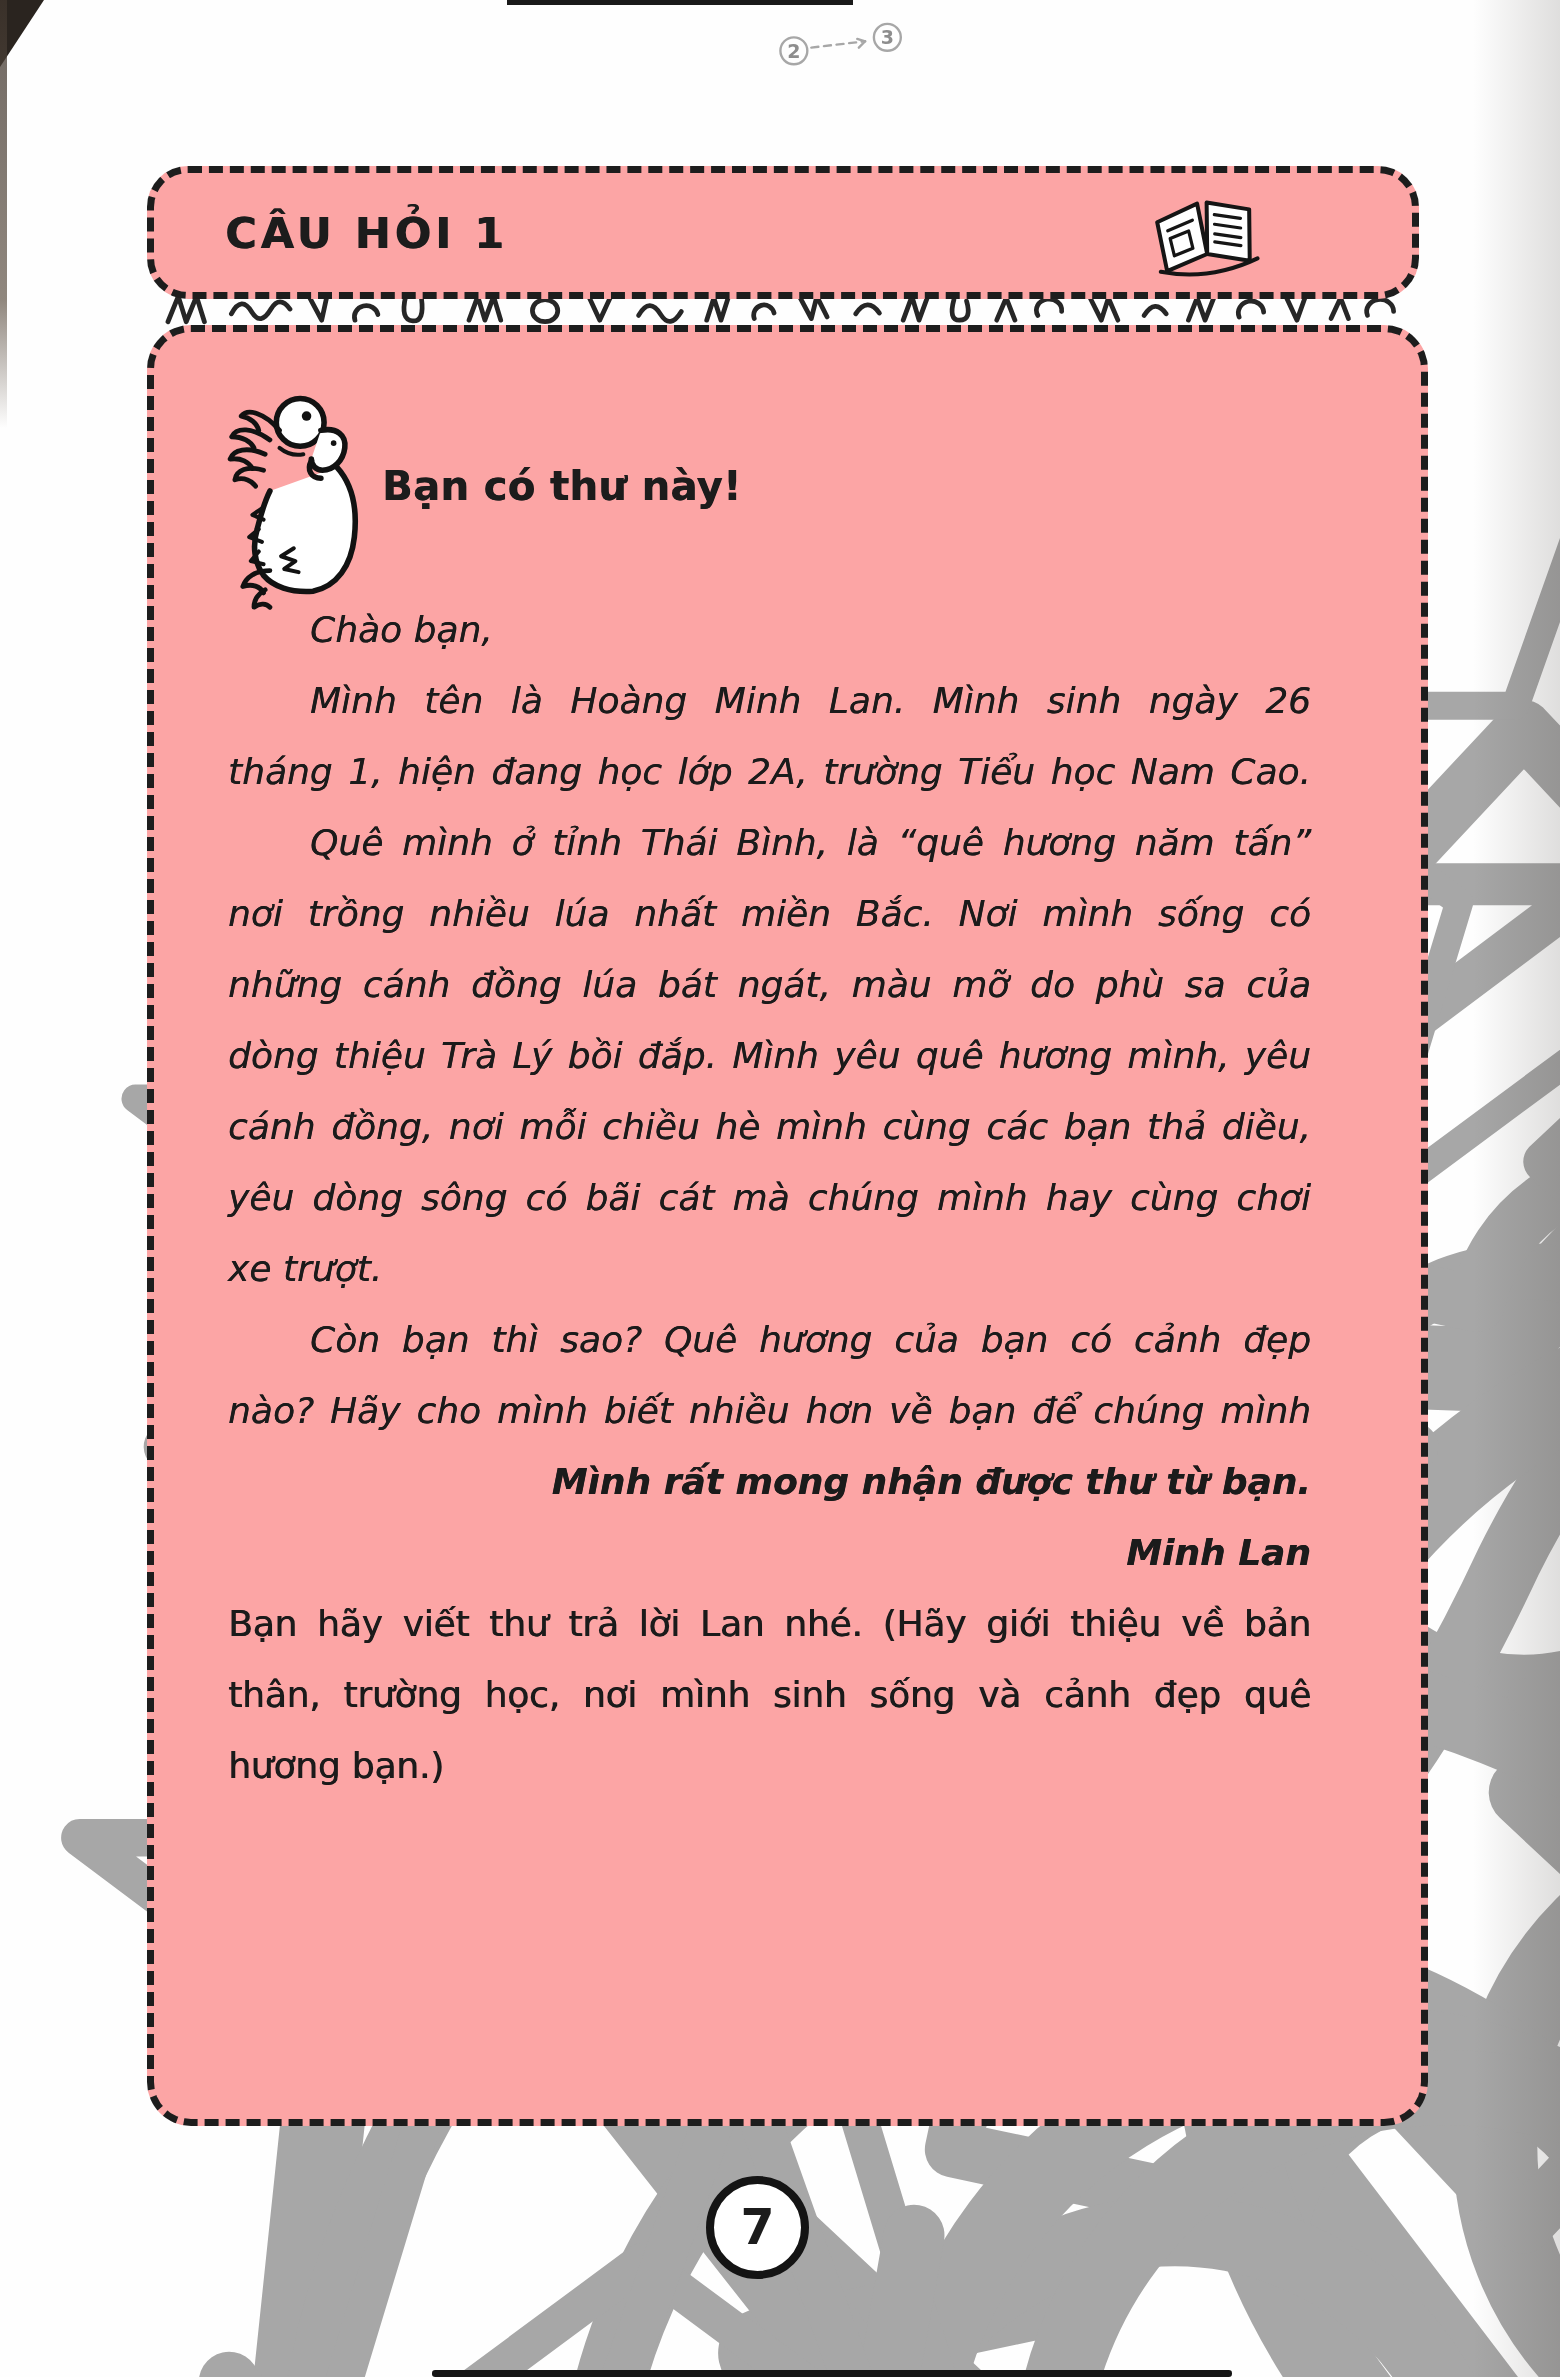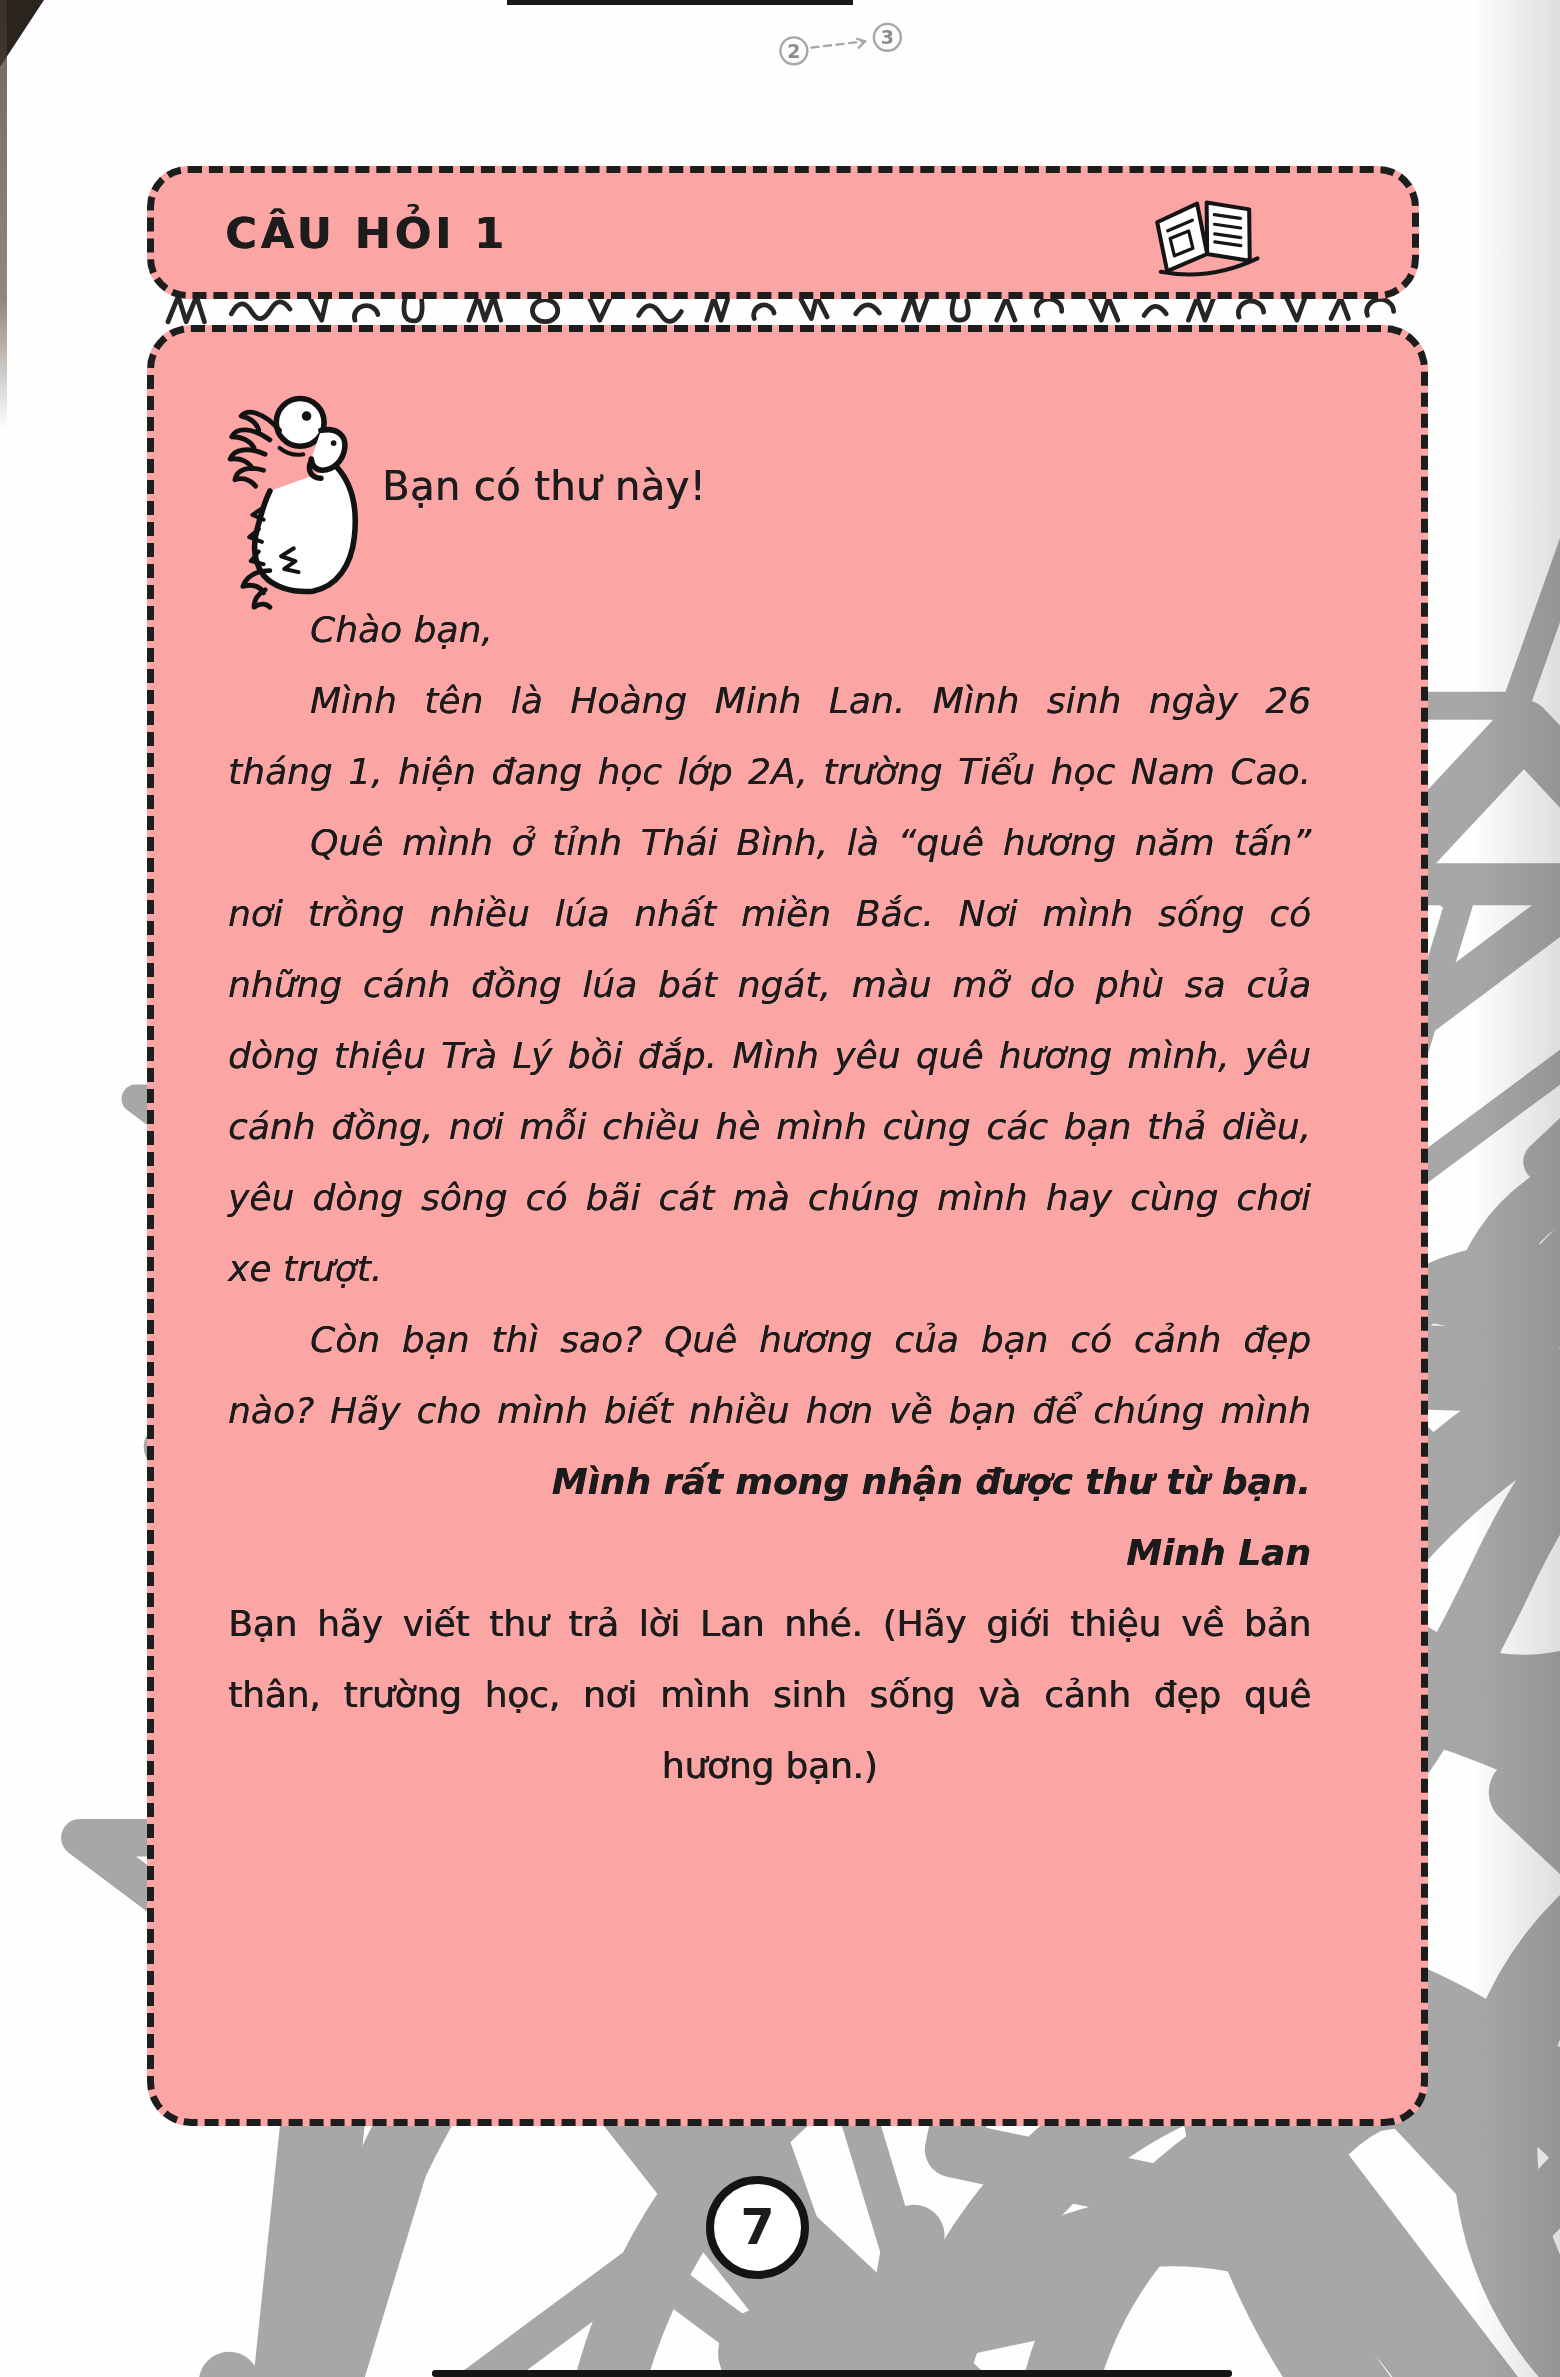--- a/index.html
+++ b/index.html
@@ -11,30 +11,30 @@
   .circnum{font-family:"DejaVu Sans",sans-serif;font-size:24px;font-weight:bold;fill:#8d8d8d;stroke:none;}
 
   .box{position:absolute;background:#fca5a5;border:7.1px dashed #1d1d1d;box-sizing:border-box;z-index:2;}
   #header-box{left:147px;top:166px;width:1272px;height:133px;border-radius:41px;display:flex;align-items:center;}
   #header-title{padding-left:71px;font-size:43px;font-weight:bold;letter-spacing:4px;
                 text-shadow:0.8px 0 0 #1d1d1d;white-space:nowrap;}
   #book-icon{position:absolute;left:995px;top:11px;width:120px;height:97px;}
 
   #content-box{left:147px;top:325px;width:1281px;height:1801px;border-radius:44px;}
   #parrot-icon{position:absolute;left:63px;top:49px;width:160px;height:231px;}
-  #banner-label{position:absolute;left:228px;top:130px;font-size:40px;font-weight:normal;line-height:48px;
+  #banner-label{position:absolute;left:228px;top:130px;font-size:40px;font-weight:bold;line-height:48px;
                 letter-spacing:0.4px;text-shadow:0.6px 0 0 #1c1c1c;white-space:nowrap;}
 
   #letter{position:absolute;left:74px;top:262px;width:1083px;font-size:36px;font-style:italic;
           color:#1b1b1b;text-shadow:0.3px 0 0 #1b1b1b;}
   .ln{height:71px;line-height:71px;}
   .jst{text-align:justify;text-align-last:justify;}
   .ind{text-indent:82px;}
   .rt{text-align:right;font-weight:bold;}
-  .instr{font-style:normal;text-shadow:0.7px 0 0 #1b1b1b;letter-spacing:-0.2px;text-align:center;}
+  .instr{font-style:normal;text-shadow:0.7px 0 0 #1b1b1b;letter-spacing:-0.2px;}
 
   #page-circle{position:absolute;left:706px;top:2176px;width:103px;height:103px;border:8px solid #141414;
                border-radius:50%;background:#fff;display:flex;align-items:center;justify-content:center;
                font-size:49px;font-weight:bold;box-sizing:border-box;z-index:3;}
 
   
   #edge-top{position:absolute;left:507px;top:0;width:346px;height:4.8px;background:#1a1a1a;z-index:4;}
   #corner-tl{position:absolute;left:0;top:0;width:0;height:0;border-top:67px solid #2a241f;
              border-right:44px solid transparent;z-index:4;}
   #edge-left{position:absolute;left:0;top:0;width:7.1px;height:428px;z-index:4;opacity:.75;

